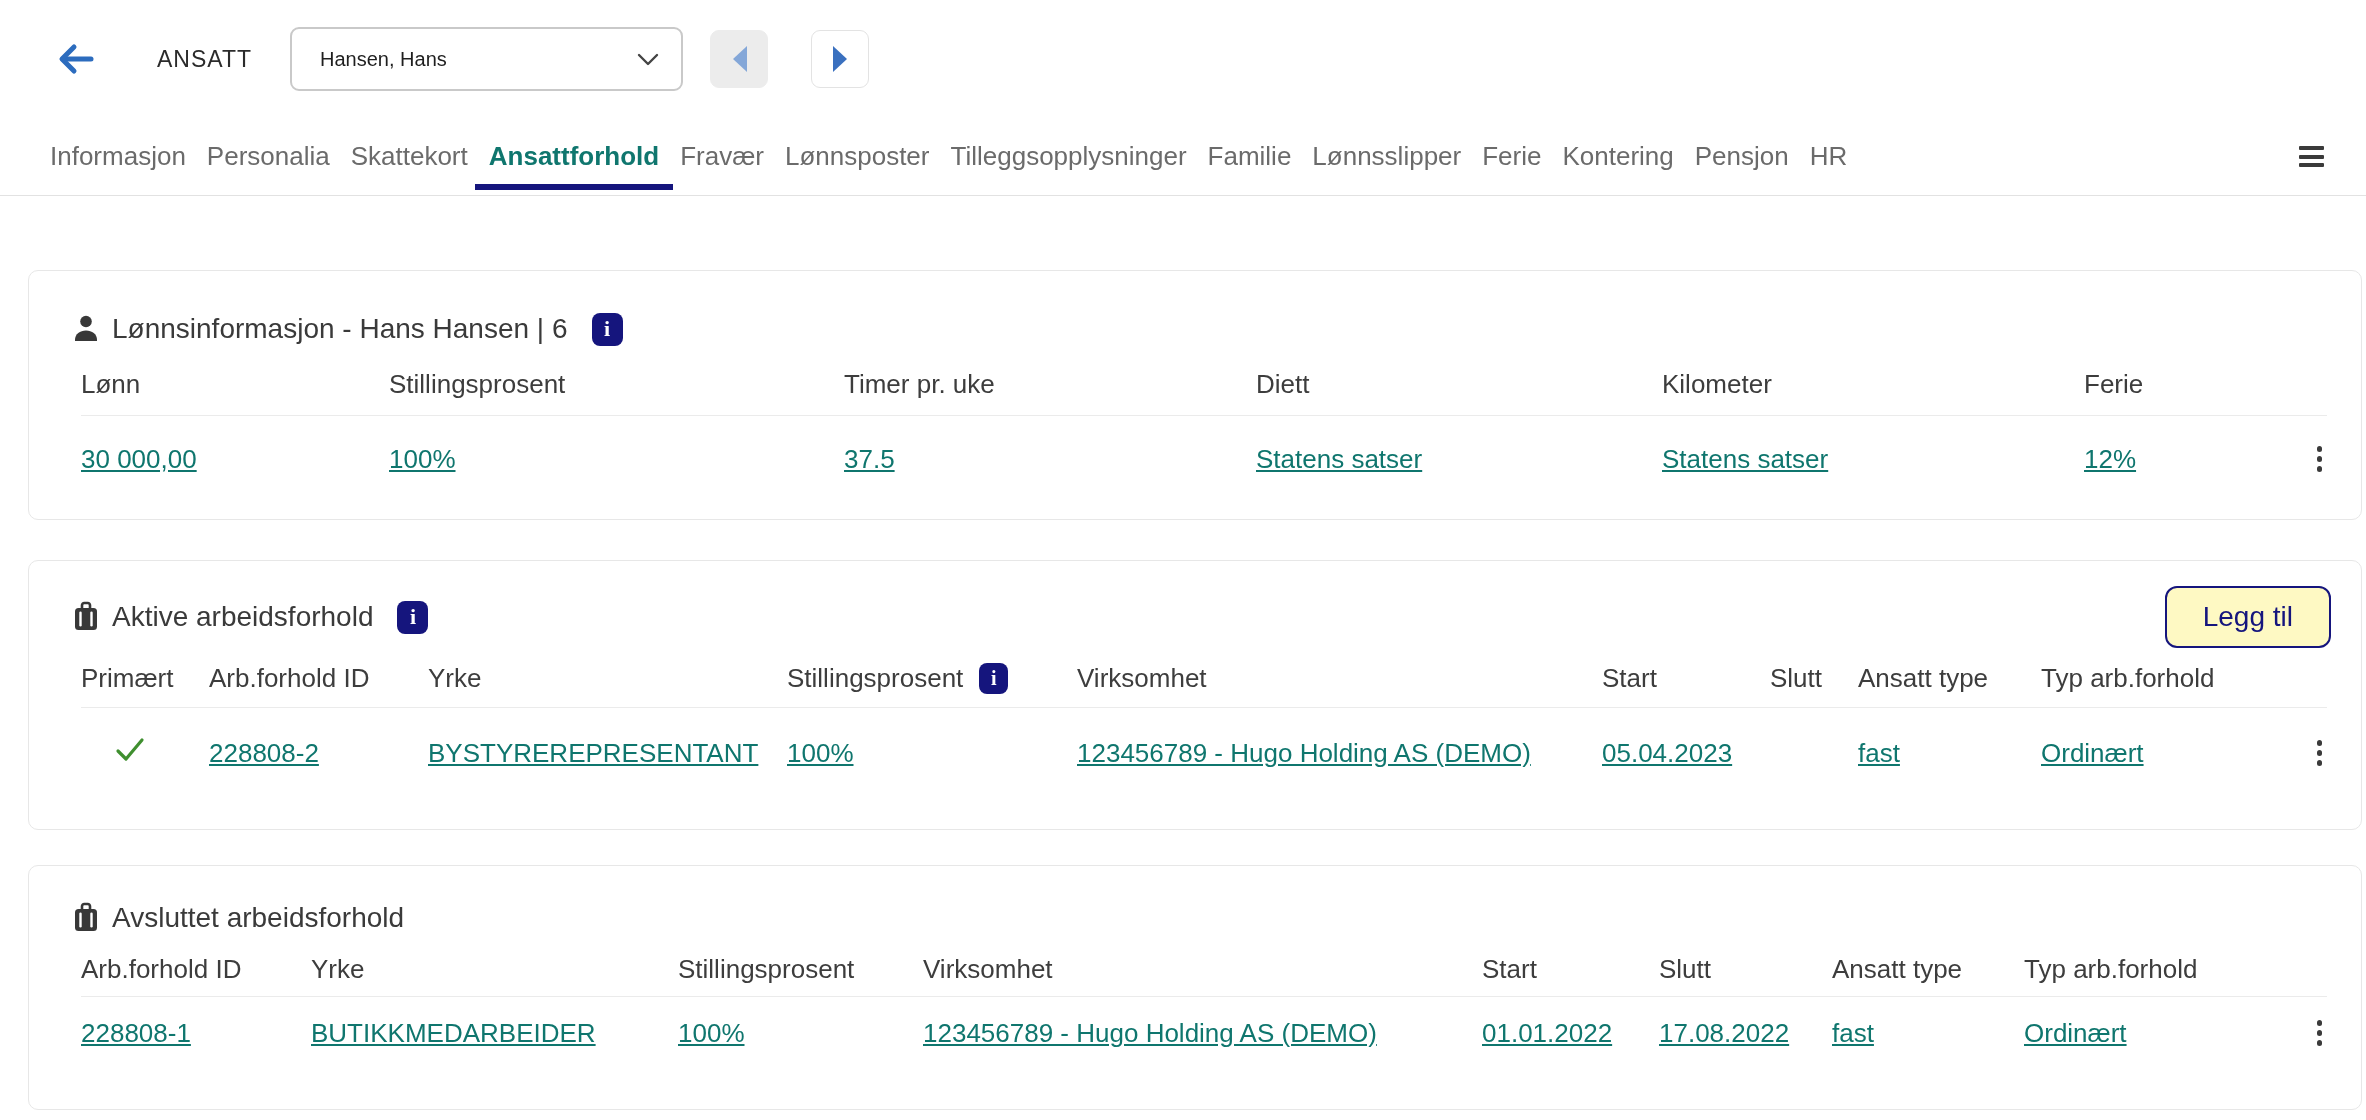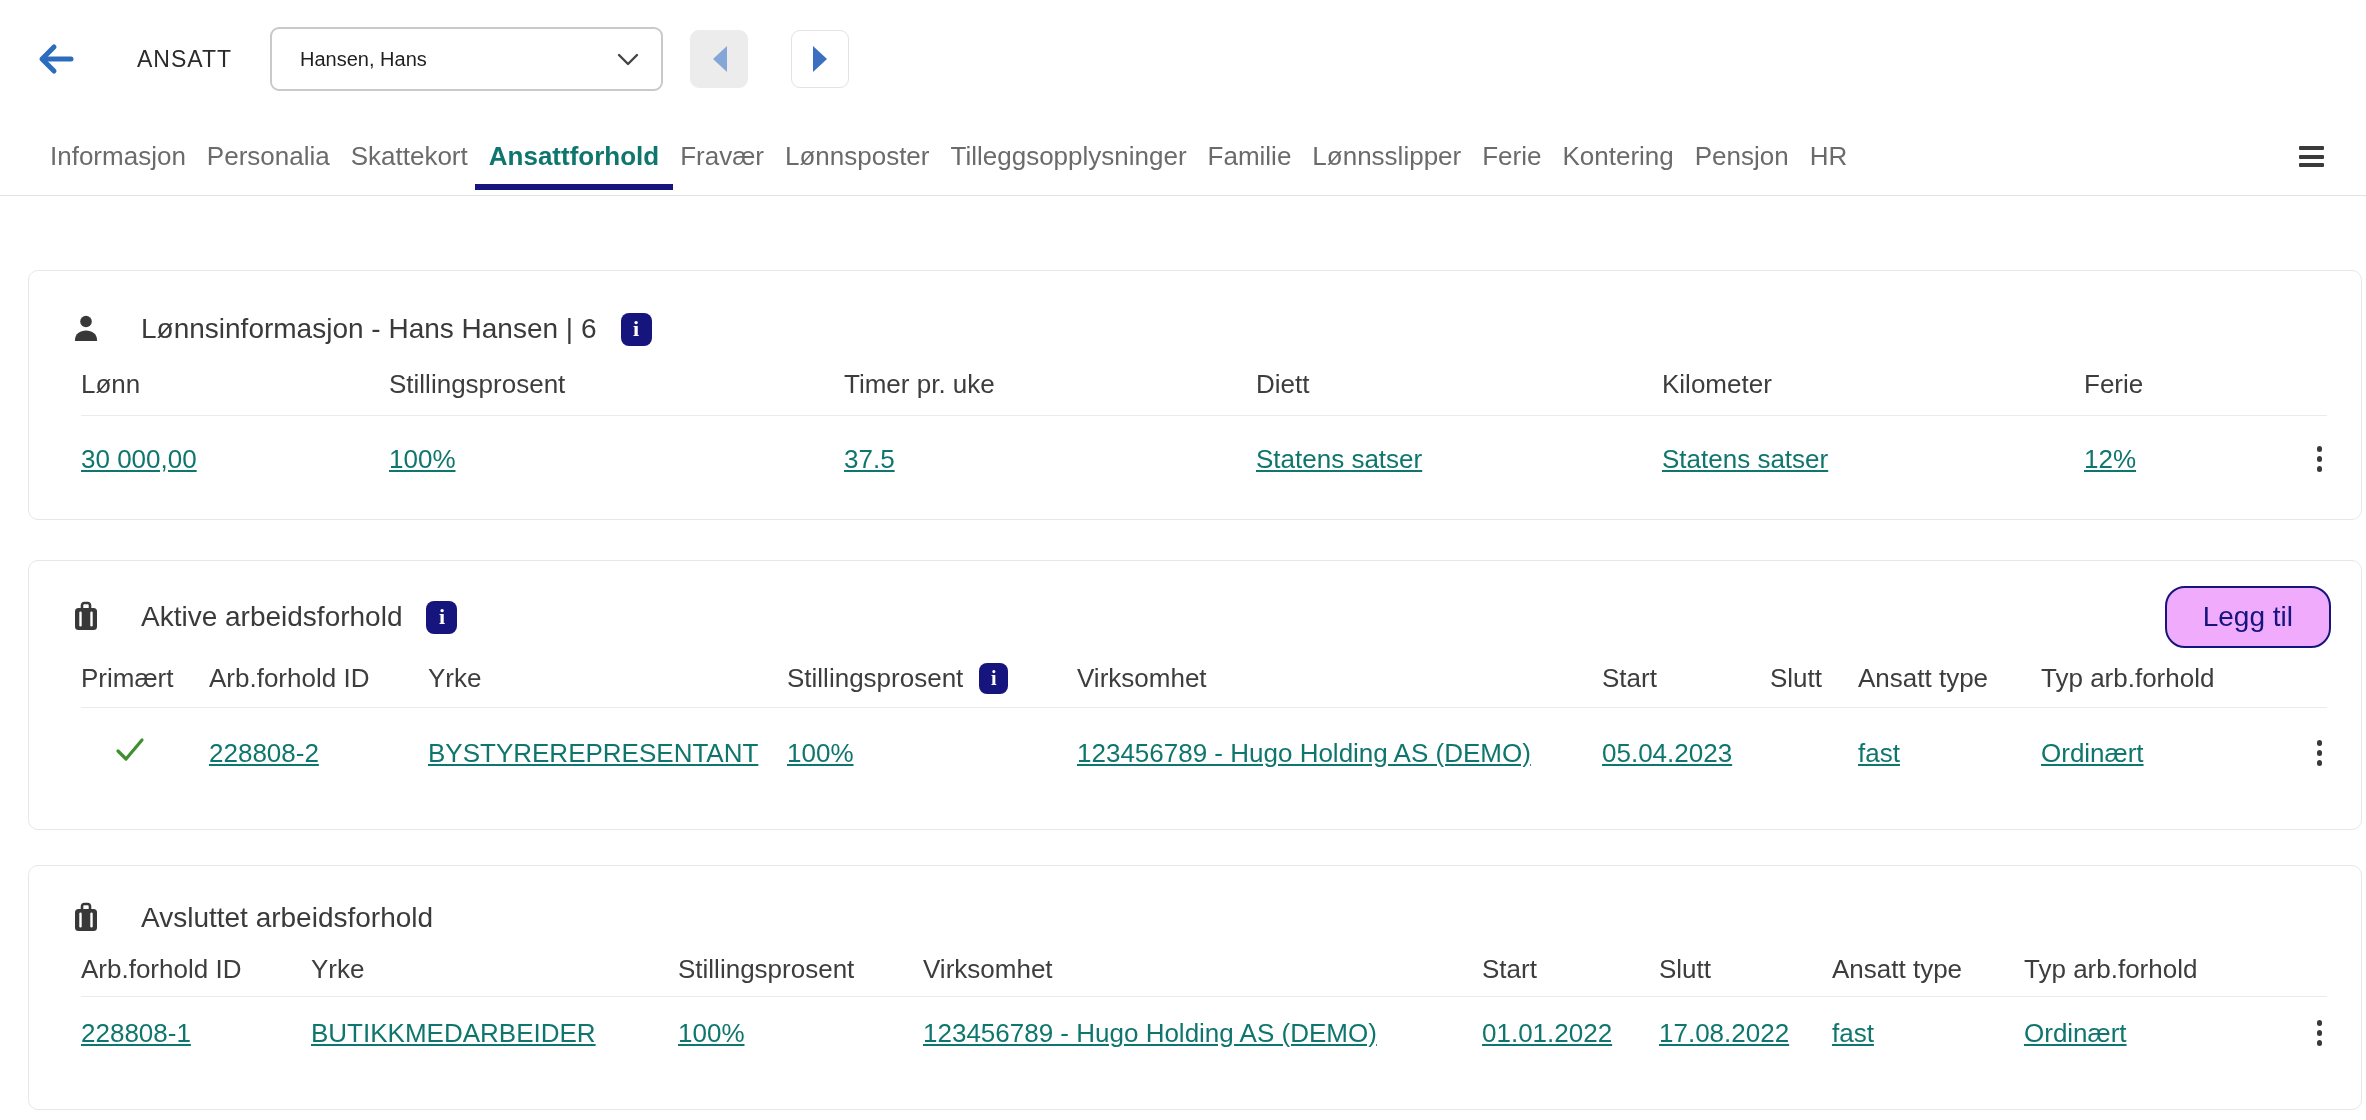--- a/index.html
+++ b/index.html
@@ -6,21 +6,21 @@
     margin: 0; padding: 0;
     width: 2366px; height: 1120px;
     background: #ffffff;
     font-family: "Liberation Sans", sans-serif;
     color: #333;
     overflow: hidden;
   }
   * { box-sizing: border-box; }
 
   
-  .topbar { display: flex; align-items: center; height: 118px; padding-left: 35px; }
+  .topbar { display: flex; align-items: center; height: 118px; padding-left: 55px; }
   .back-btn { background: none; border: none; padding: 0; width: 46px; height: 42px;
               display: flex; align-items: center; cursor: pointer; }
   .section-label { margin-left: 56px; font-size: 23px; letter-spacing: 1px;
                    color: #2b2b2b; font-weight: 500; }
   .select-box { margin-left: 38px; width: 393px; height: 64px;
                 border: 2px solid #c9c9c9; border-radius: 9px;
                 display: flex; align-items: center; padding: 0 22px 0 28px;
                 font-size: 20px; font-weight: 500; color: #1f1f1f; cursor: pointer;
                 background: #fff; }
   .select-box .chev { margin-left: auto; }
@@ -46,30 +46,30 @@
   .card { margin: 0 4px 0 28px; border: 1px solid #e7e7e7; border-radius: 10px;
           background: #fff; }
   .card1 { margin-top: 74px; height: 250px; }
   .card2 { margin-top: 40px; height: 270px; }
   .card3 { margin-top: 35px; height: 245px; }
 
   .card-header { display: flex; align-items: center; padding: 0 30px 0 40px; }
   .card1 .card-header { padding-top: 34px; height: 82px; }
   .card2 .card-header { padding-top: 24px; height: 88px; }
   .card3 .card-header { padding-top: 28px; height: 76px; }
-  .card-title { margin-left: 38px; font-size: 28px; font-weight: 500; color: #3a3a3a; }
+  .card-title { margin-left: 9px; font-size: 28px; font-weight: 500; color: #3a3a3a; }
 
   .info-badge { margin-left: 24px; width: 31px; height: 33px; background: #15157d;
                 border-radius: 8px; color: #fff; display: inline-flex; align-items: center;
                 justify-content: center; font-family: "Liberation Serif", serif;
                 font-weight: 700; font-size: 22px; cursor: pointer; flex: 0 0 auto; }
   .info-badge.small { width: 29px; height: 31px; font-size: 20px; margin-left: 0; }
 
   .add-btn { margin-left: auto; height: 62px; padding: 0 36px;
-             border: 2.5px solid #15157d; border-radius: 20px; background: #f0abfc;
+             border: 2.5px solid #15157d; border-radius: 12px; background: #fef9c3;
              color: #15157d; font-size: 28px; font-weight: 500; cursor: pointer;
              font-family: inherit; }
 
   
   .tbl { margin: 0 34px 0 52px; }
   .trow { display: grid; align-items: center; }
   .t1 { grid-template-columns: 308px 455px 412px 406px 422px 177px 1fr; }
   .t2 { grid-template-columns: 128px 219px 359px 290px 525px 168px 88px 183px 220px 1fr; }
   .t3 { grid-template-columns: 230px 367px 245px 559px 177px 173px 192px 237px 1fr; }
   .thead { font-size: 26px; font-weight: 500; color: #3d3d3d; }

